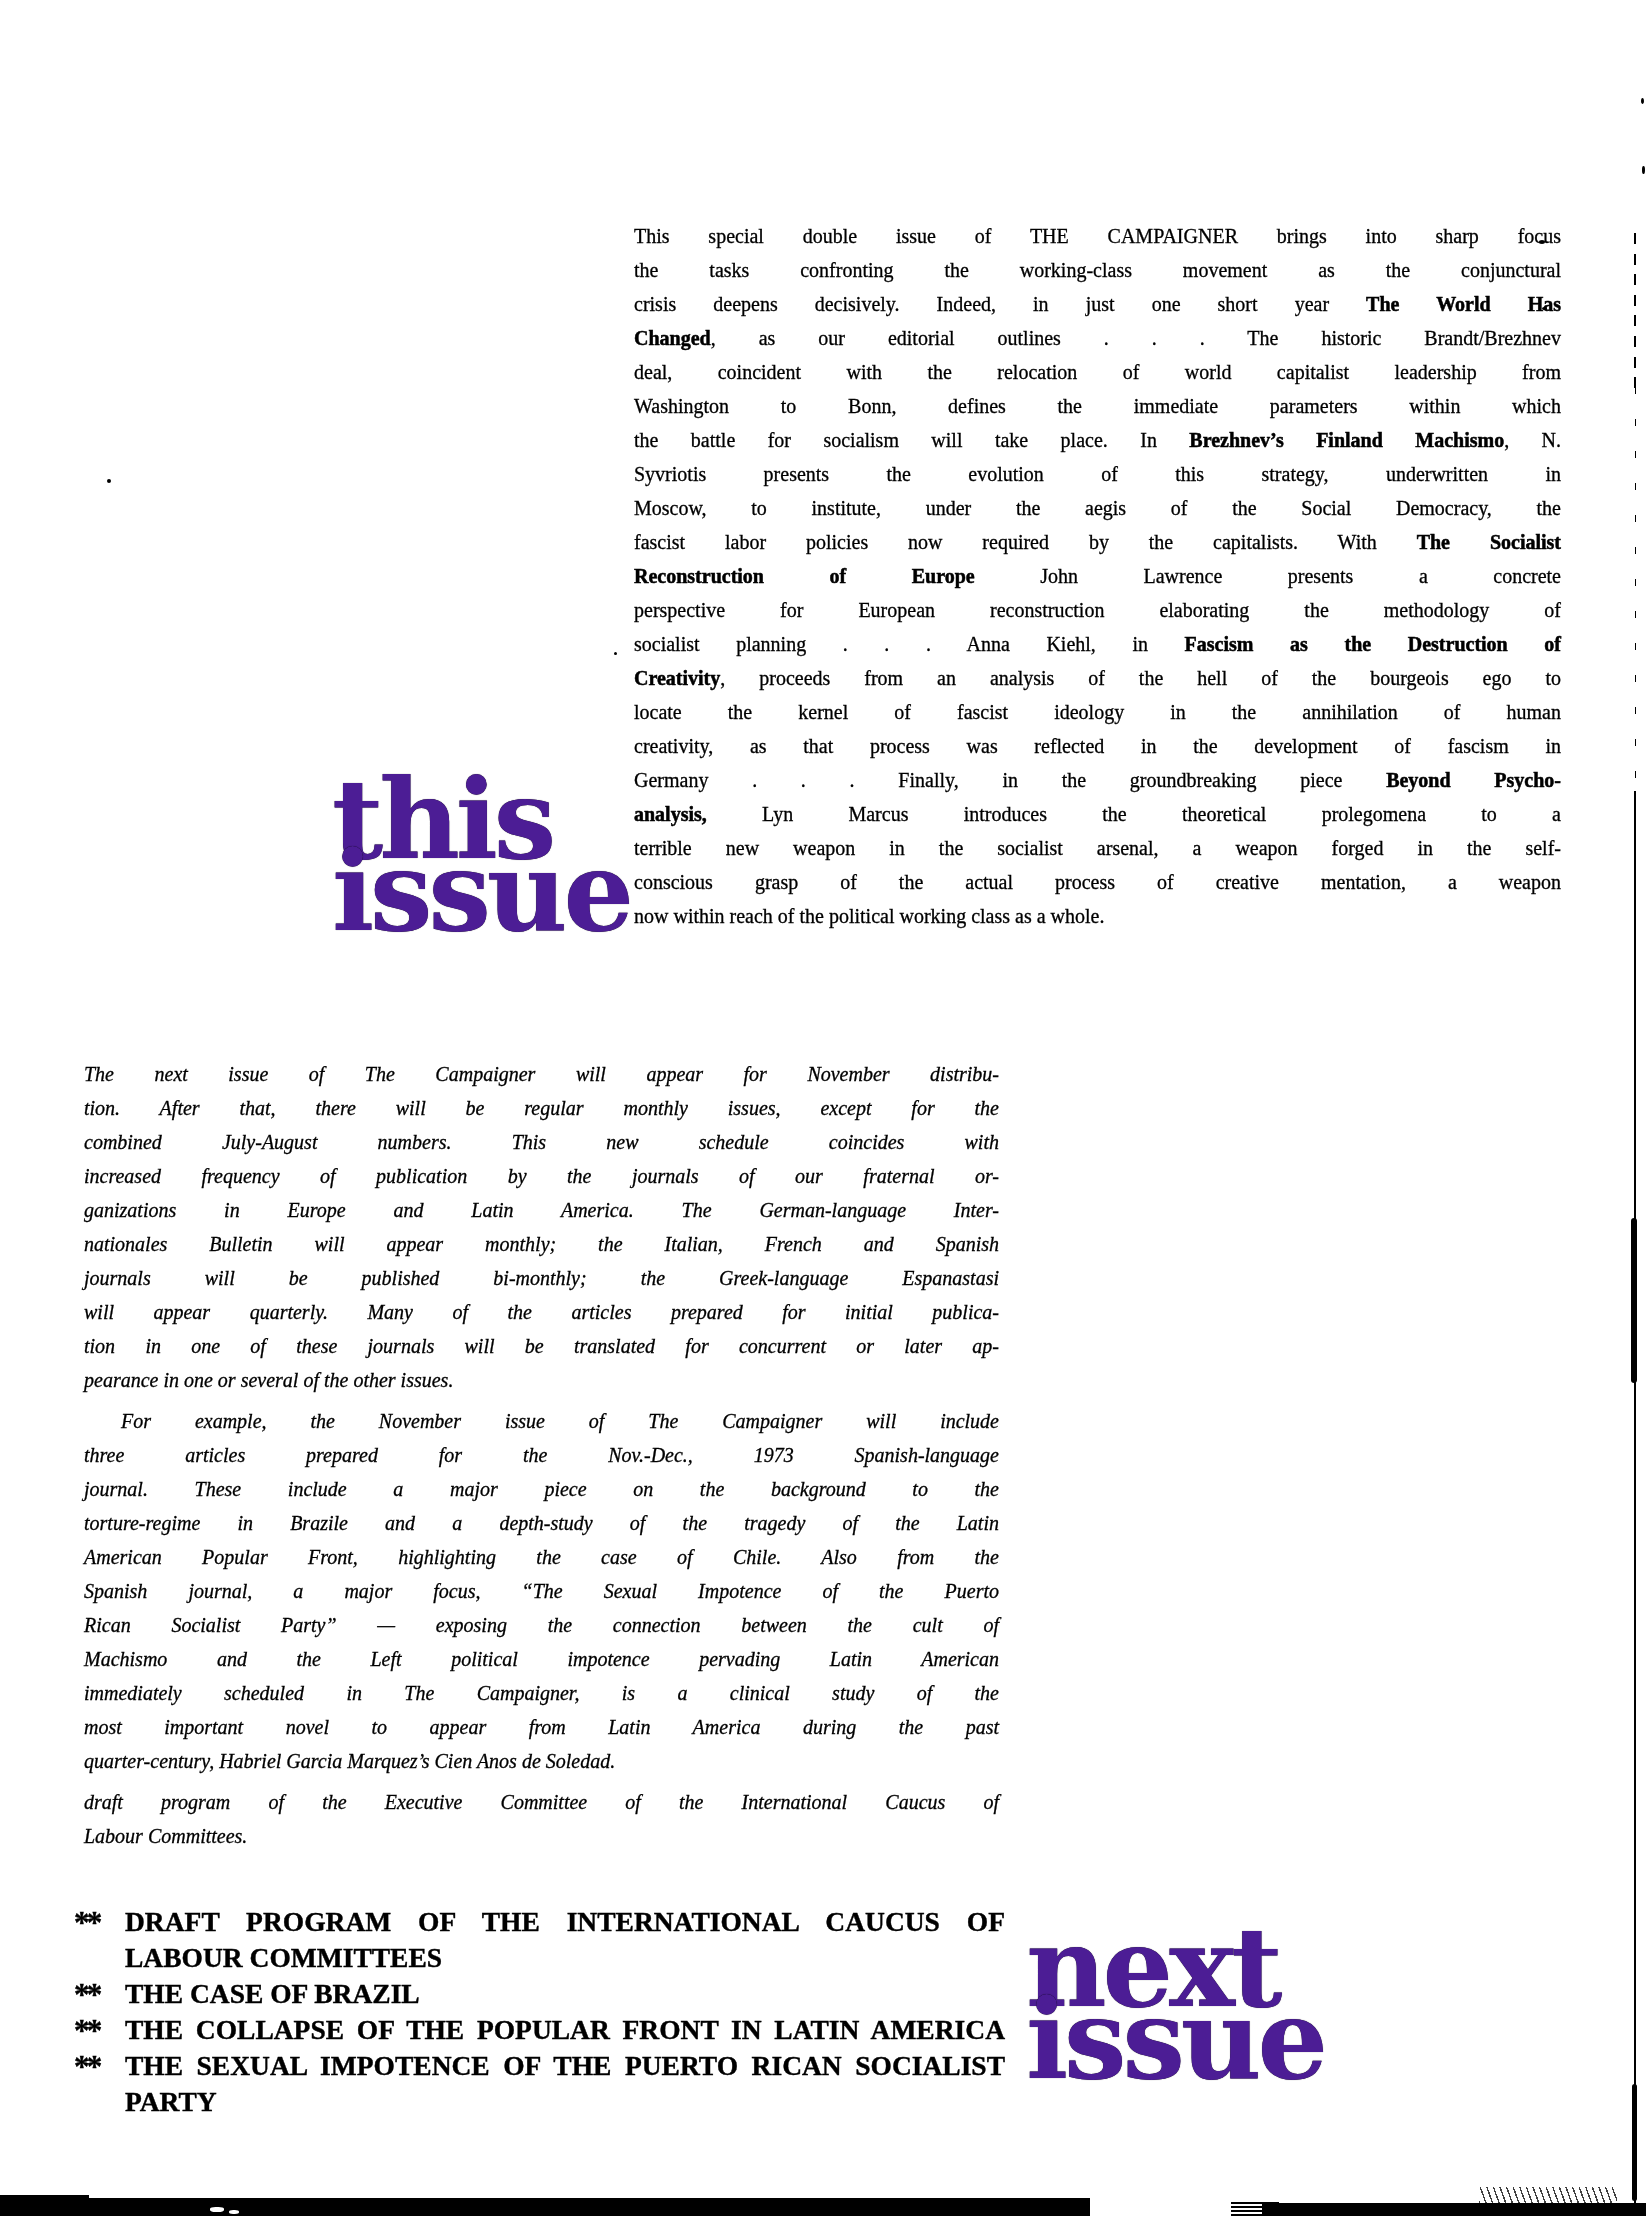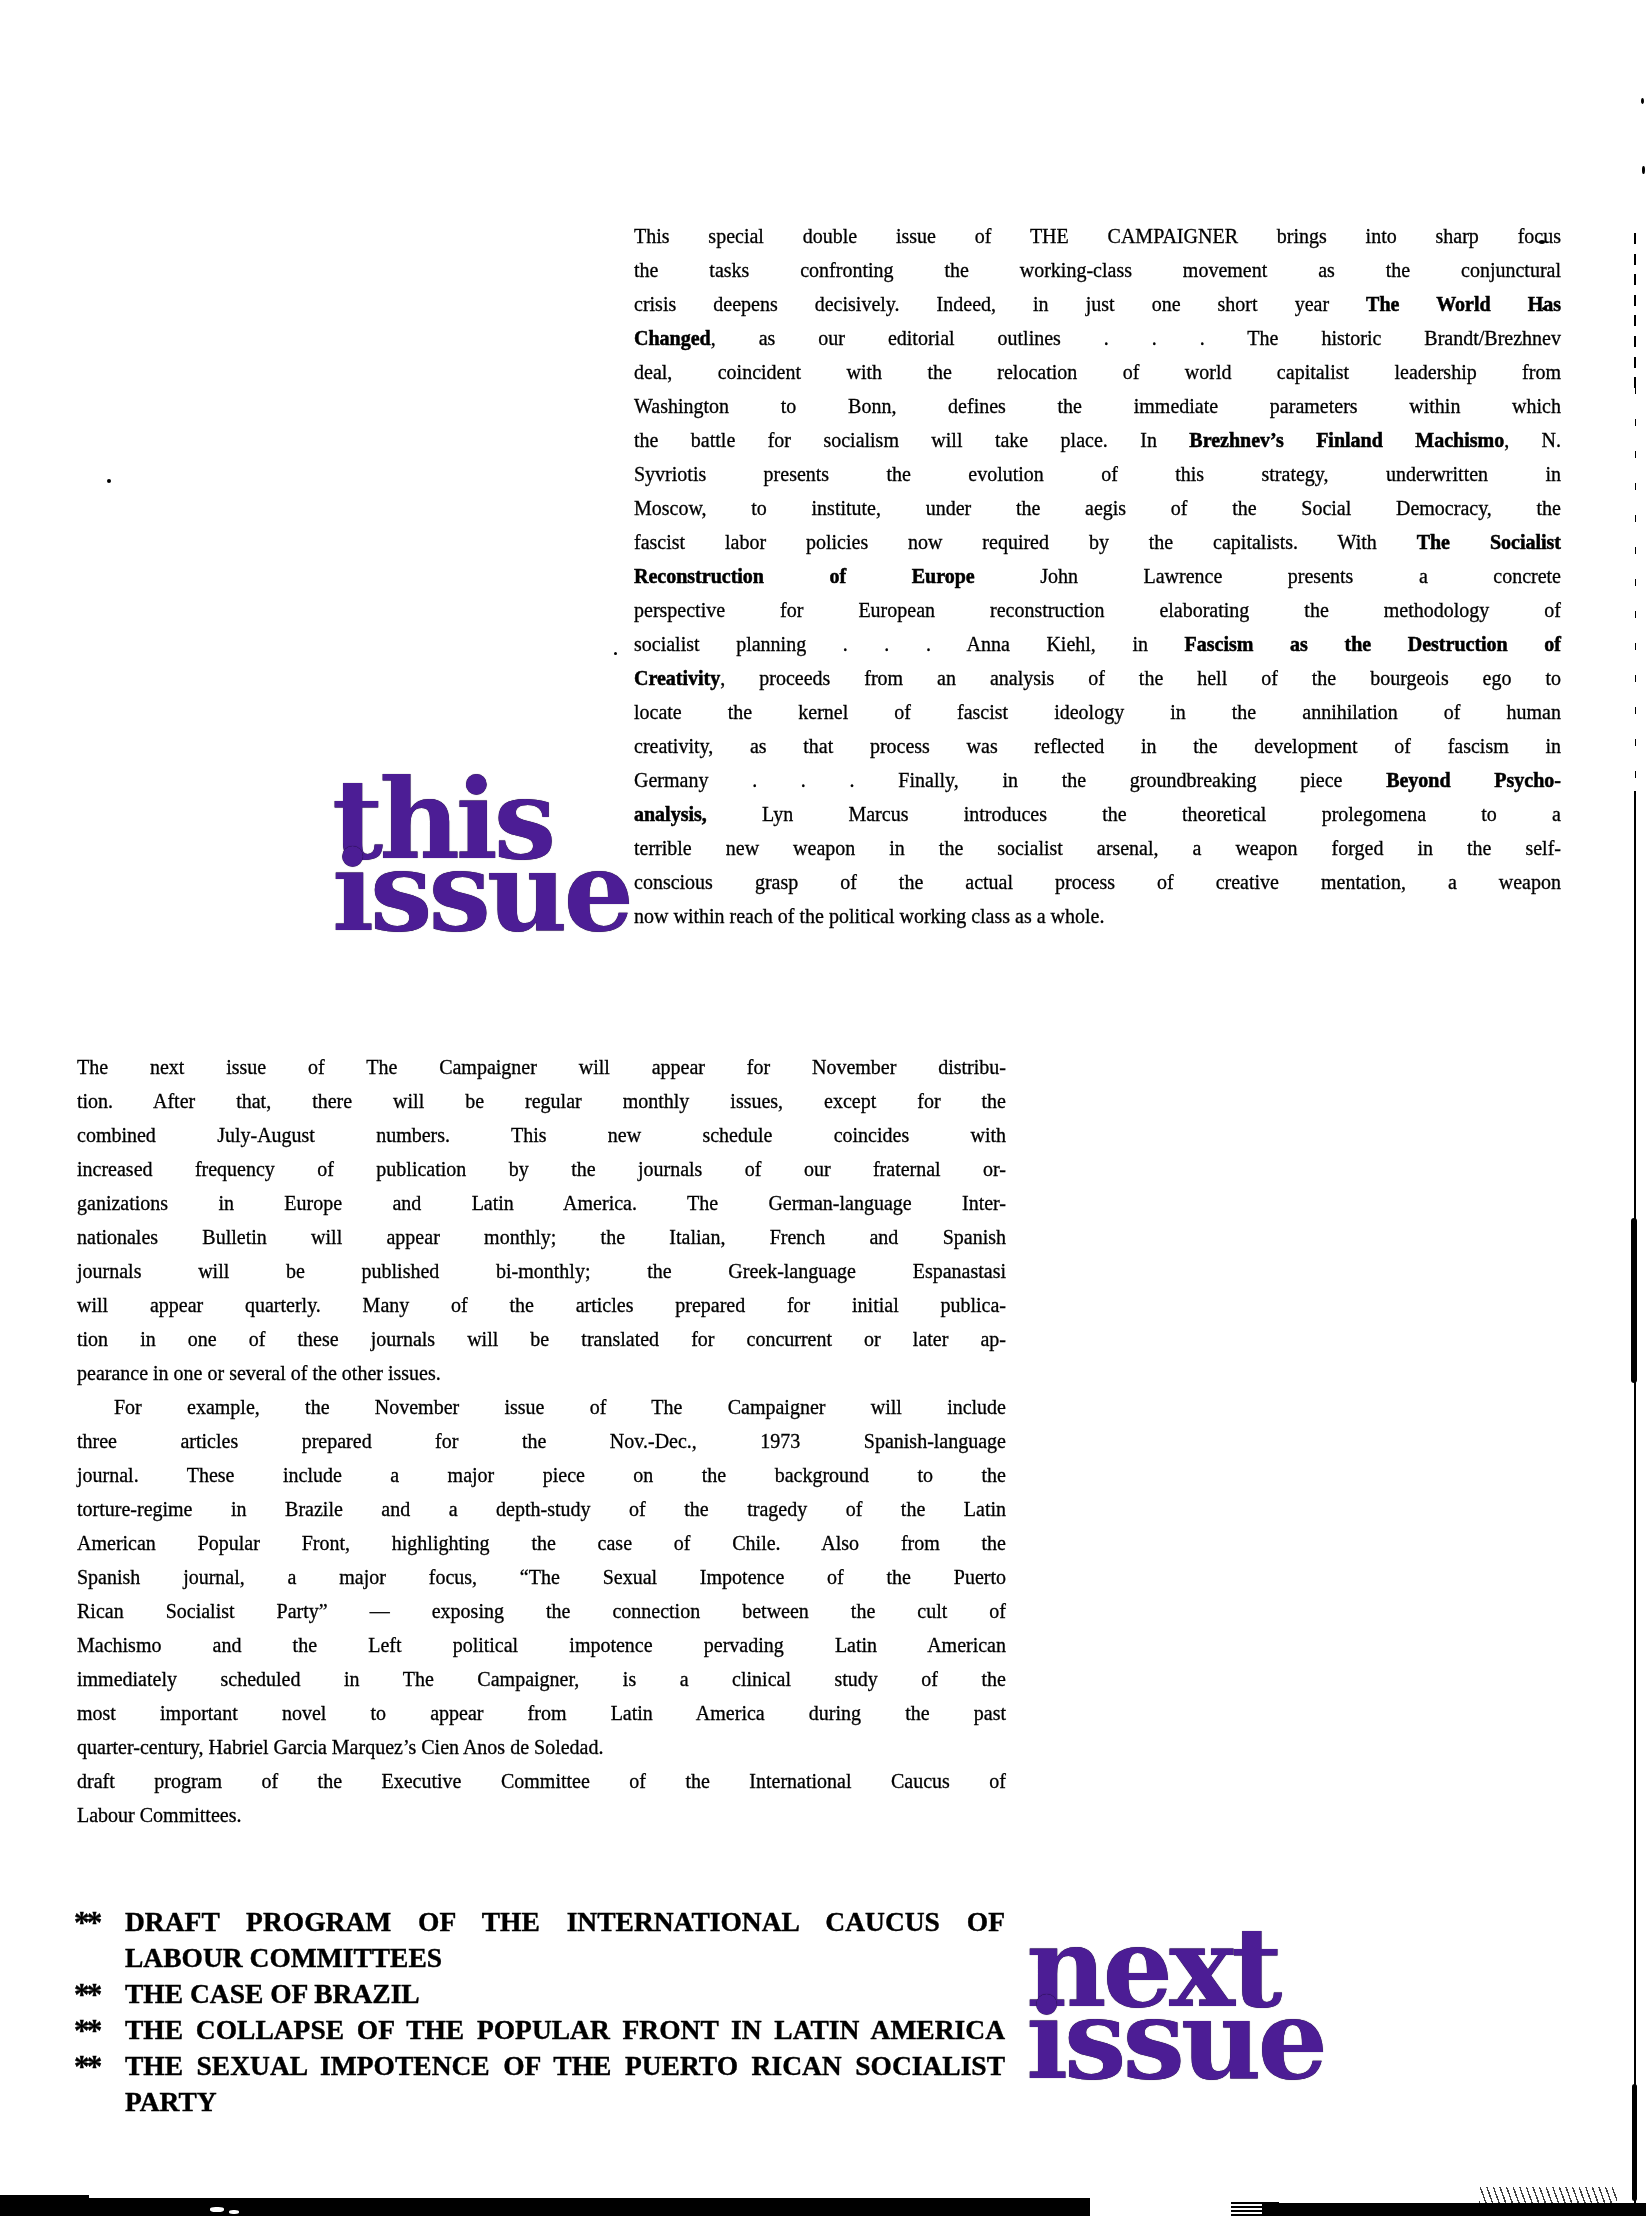--- a/index.html
+++ b/index.html
@@ -18,21 +18,21 @@
     color: #000;
     -webkit-text-stroke: 0.3px #000;
   }
   .tline { white-space: normal; }
   .tline.just { text-align: justify; text-align-last: justify; }
   .tline.ind { text-indent: 37px; }
   .tline b { font-weight: 700; -webkit-text-stroke: 0.5px #000; }
 
   #intro-text { position:absolute; left:634px; top:219px; width:927px; }
   #news-text  { position:absolute; left:77px; top:1050px; width:929px; }
-  .paragraph { margin:0; }
+  .paragraph { margin:7px;font-style:italic; }
 
   #toc {
     position:absolute; left:74px; top:1904px; width:931px;
     font-weight:700; font-size:27.5px; line-height:36px;
     -webkit-text-stroke: 0.4px #000;
   }
   .toc-item { position:relative; padding-left:51px; }
   .toc-marker { position:absolute; left:0; top:0.7px; font-size:31px; letter-spacing:-2.8px; }
 
   .bigheading {

